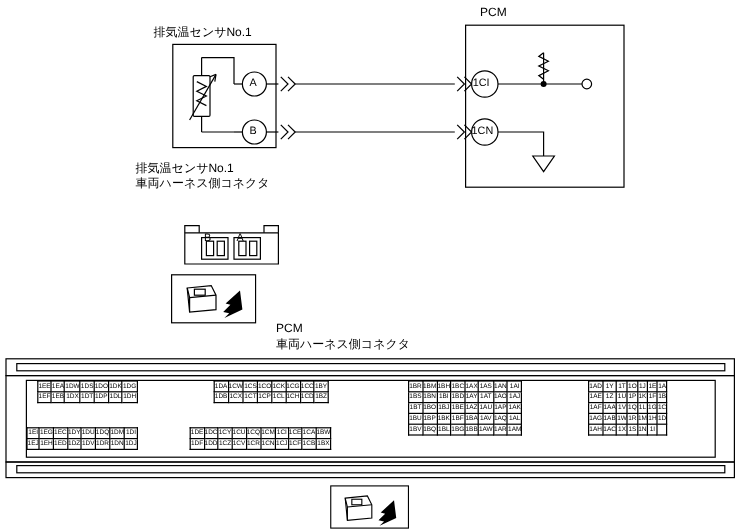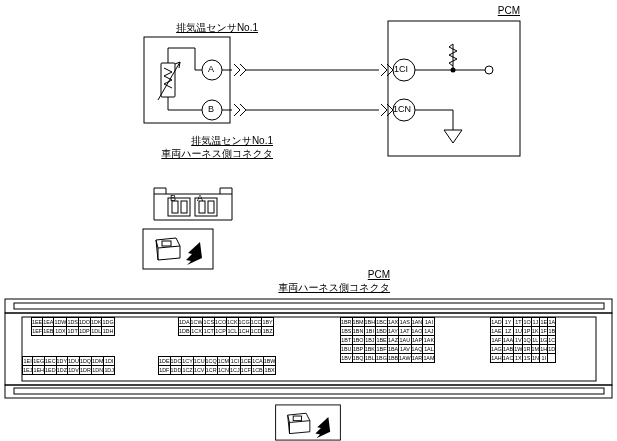--- a/index.html
+++ b/index.html
@@ -6,21 +6,21 @@
   body{
     width:617px;height:441px;
     background:#ffffff;
     font-family:"Liberation Sans", sans-serif;
     color:#000;
     position:relative;
     overflow:hidden;
   }
   .abs{position:absolute;}
   .lbl{font-size:10px;line-height:13px;white-space:pre;}
-  .lbl-c{text-align:right;text-decoration:underline;}
+  .lbl-c{text-align:left;}
   svg{display:block;}
   .wire{stroke:#000;stroke-width:1;fill:none;}
   .box{stroke:#000;stroke-width:1;fill:none;}
   .pinbox{stroke:#000;stroke-width:1;fill:#fff;}
   .pintxt{font-family:"Liberation Sans", sans-serif;font-size:9px;}
   table.grid{border-collapse:collapse;}
   table.grid td{
     border:0.6px solid #000;
     font-size:5.4px;
     font-family:"Liberation Sans", sans-serif;

